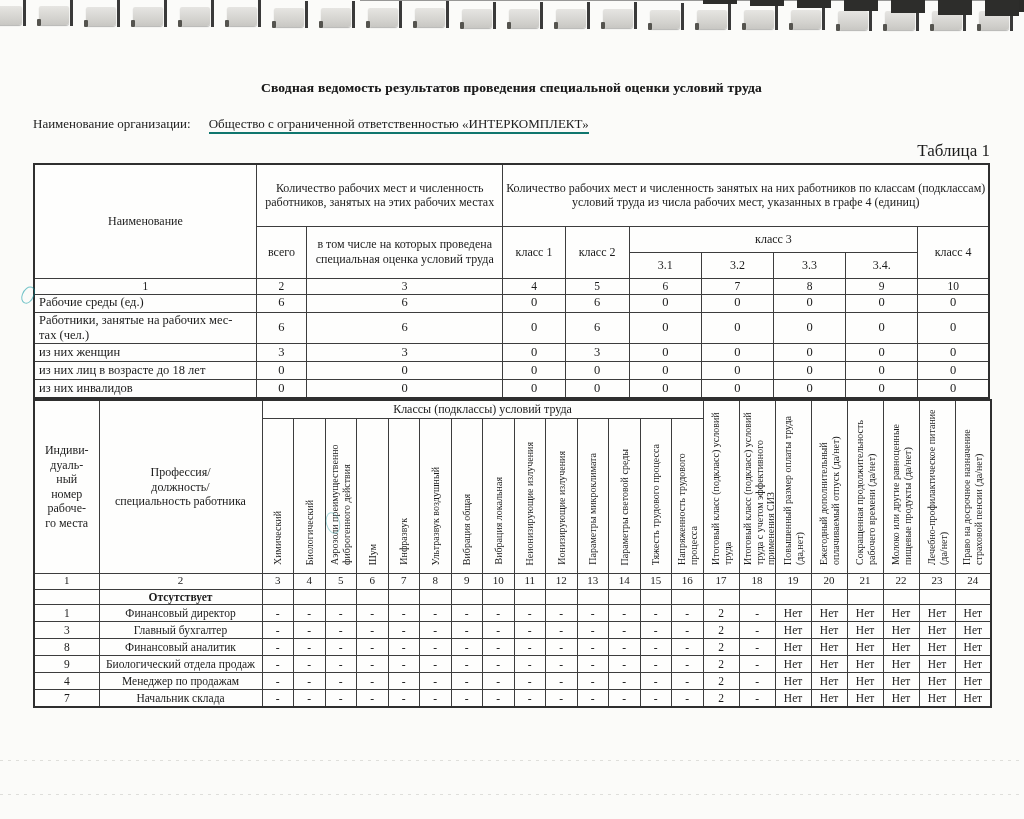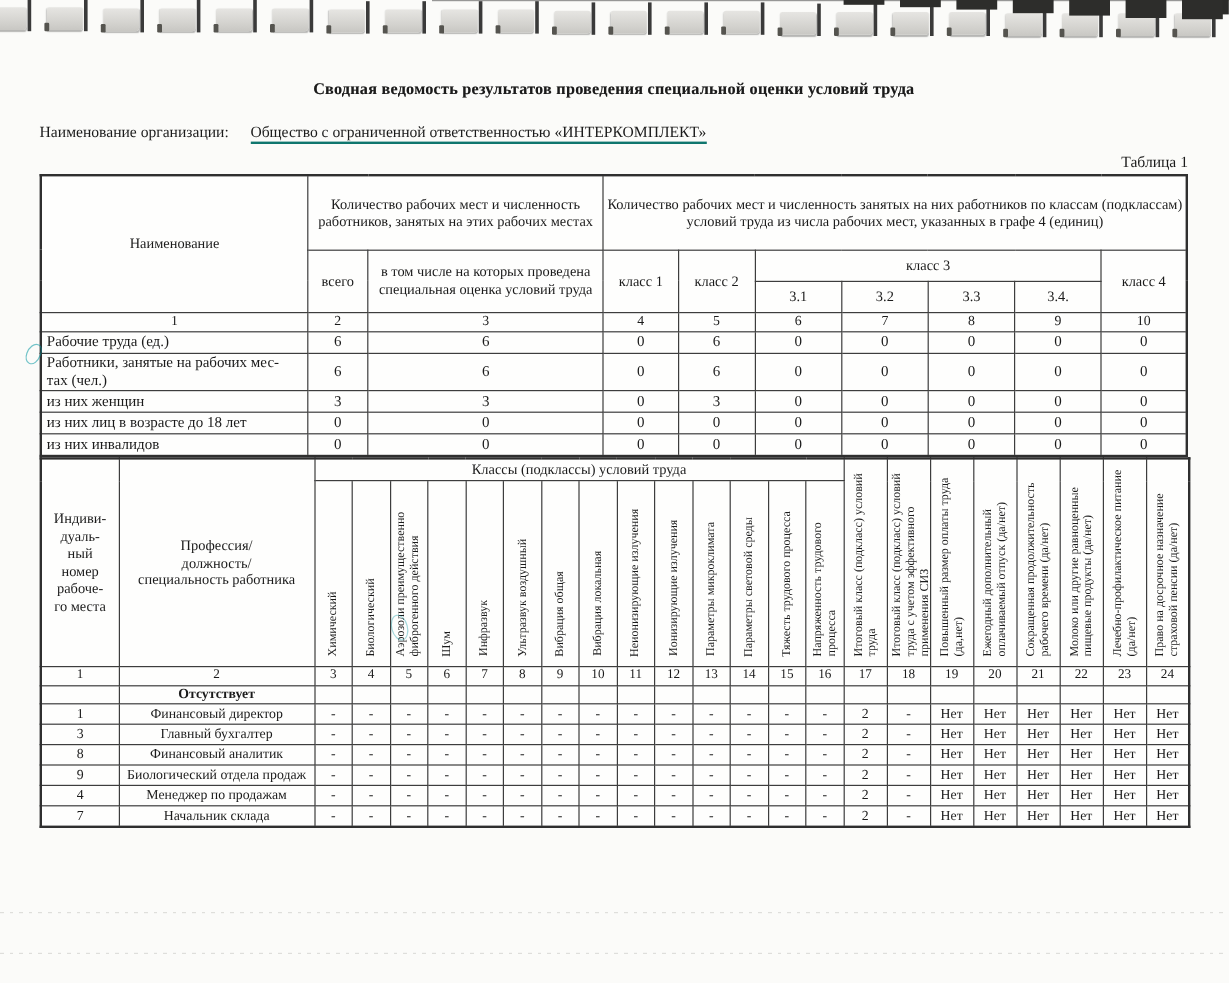--- a/index.html
+++ b/index.html
@@ -13,26 +13,26 @@
   .binding{position:absolute;top:0;left:0;width:1024px;height:50px;z-index:5;}
   .topline{position:absolute;top:0;left:360px;right:0;height:1px;background:rgba(70,70,70,.55);}
   .tooth{position:absolute;top:7px;width:30px;height:19px;
     background:linear-gradient(#e6e5e2,#d2d1cd 70%,#c8c7c3);
     border-radius:2px 2px 3px 3px;box-shadow:0 1px 1px rgba(0,0,0,.28);}
   .tooth::before{content:"";position:absolute;right:-4px;top:-7px;width:3px;height:27px;background:#3a3a3a;}
   .tooth::after{content:"";position:absolute;left:-2px;bottom:-1px;width:4px;height:7px;background:#55544f;border-radius:1px;}
   .cap{position:absolute;top:0;width:34px;background:#2d2d2b;}
   .corner-block{position:absolute;top:0;right:-2px;width:30px;height:12px;background:#2b2b29;}
   
-  .content{position:absolute;left:33px;top:36px;width:957px;}
+  .content{position:absolute;left:33px;top:50px;width:957px;}
   .doc-title{margin-top:30px;text-align:center;font-weight:bold;font-size:13.5px;letter-spacing:.2px;
     text-shadow:0 0 .4px rgba(0,0,0,.4);}
   .org-line{margin-top:20px;font-size:13px;}
   .org-value{border-bottom:2px solid #0f766e;padding-bottom:1px;margin-left:18px;}
-  .tbl-label{text-align:right;font-size:13px;margin-top:9px;margin-bottom:2px;}
+  .tbl-label{text-align:right;font-size:17px;margin-top:9px;margin-bottom:2px;}
   table{border-collapse:collapse;table-layout:fixed;width:957px;background:#fefefd;}
   table,td,th{border:1px solid #3d3d3d;}
   table{border-width:2px;border-color:#2f2f2f;}
   td,th{padding:0 2px;font-weight:normal;text-align:center;vertical-align:middle;
     font-size:12px;line-height:1.22;overflow:hidden;}
   .prewrap{white-space:pre-line;}
   
   #t1 tr.h1{height:62px;}
   #t1 tr.h2 th{height:25px;}
   #t1 tr.h3 th{height:25px;}
@@ -145,21 +145,21 @@
           <td>5</td>
           <td>6</td>
           <td>7</td>
           <td>8</td>
           <td>9</td>
           <td>10</td>
         </tr>
     </tbody>
     <tbody id="t1body">
         <tr>
-          <td class="lbl prewrap">Рабочие труда (ед.)</td>
+          <td class="lbl prewrap">Рабочие среды (ед.)</td>
           <td>6</td>
           <td>6</td>
           <td>0</td>
           <td>6</td>
           <td>0</td>
           <td>0</td>
           <td>0</td>
           <td>0</td>
           <td>0</td>
         </tr>

